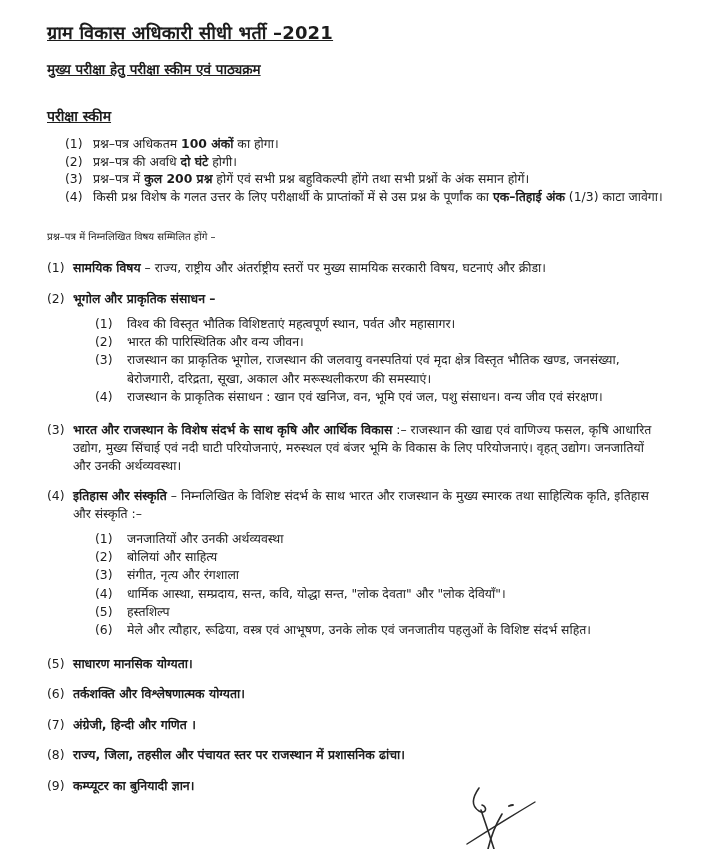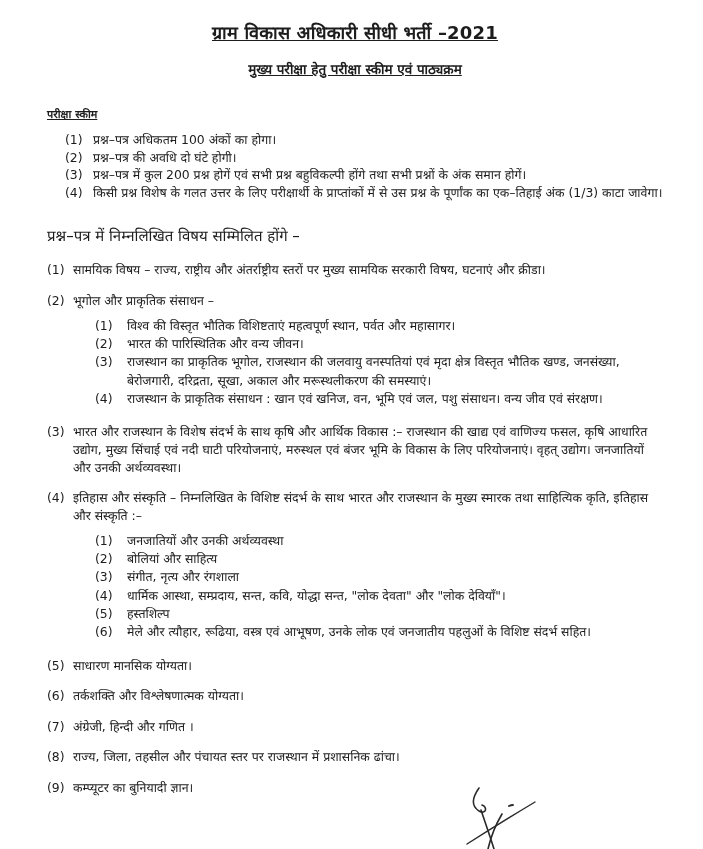--- a/index.html
+++ b/index.html
@@ -11,50 +11,48 @@
     margin: 0 auto;
     background: #ffffff;
     color: #1c1c1c;
     font-family: "DejaVu Sans", "Liberation Sans", sans-serif;
     padding: 14px 40px 0 47px;
     overflow: hidden;
   }
   .doc-title {
     font-size: 18px;
     font-weight: bold;
-    text-align: center;
     text-decoration: underline;
     margin: 6px 0 16px 0;
     letter-spacing: 0.2px;
   }
   .doc-subtitle {
     font-size: 13.5px;
     font-weight: bold;
-    text-align: center;
     text-decoration: underline;
     margin: 0 0 28px 0;
   }
   .section-heading {
-    font-size: 11px;
+    font-size: 14px;
     font-weight: bold;
     text-decoration: underline;
     margin: 0 0 10px 0;
   }
   .scheme-list { margin: 0 0 24px 18px; }
   .row { display: flex; font-size: 12.4px; line-height: 1.42; }
   .row .num { flex: none; width: 28px; }
   .row .txt { flex: 1; }
-  .intro { font-size: 15px; margin: 0 0 16px 0; }
+  .intro { font-size: 10px; margin: 0 0 16px 0; }
   .topic { display: flex; font-size: 12.4px; line-height: 1.42; margin: 0 0 13px 0; }
   .topic .num { flex: none; width: 26px; }
   .topic .body { flex: 1; }
   .sub-list { margin: 7px 0 2px 22px; }
   .sub-list .row { line-height: 1.48; }
   .sub-list .row .num { width: 32px; }
-  b { font-weight: normal; }
+  b { font-weight: bold; }
   .signature {
     position: absolute;
     left: 445px;
     top: 786px;
     width: 120px;
     height: 63px;
   }
   .signature svg { width: 100%; height: 100%; }
 </style>
 </head>

